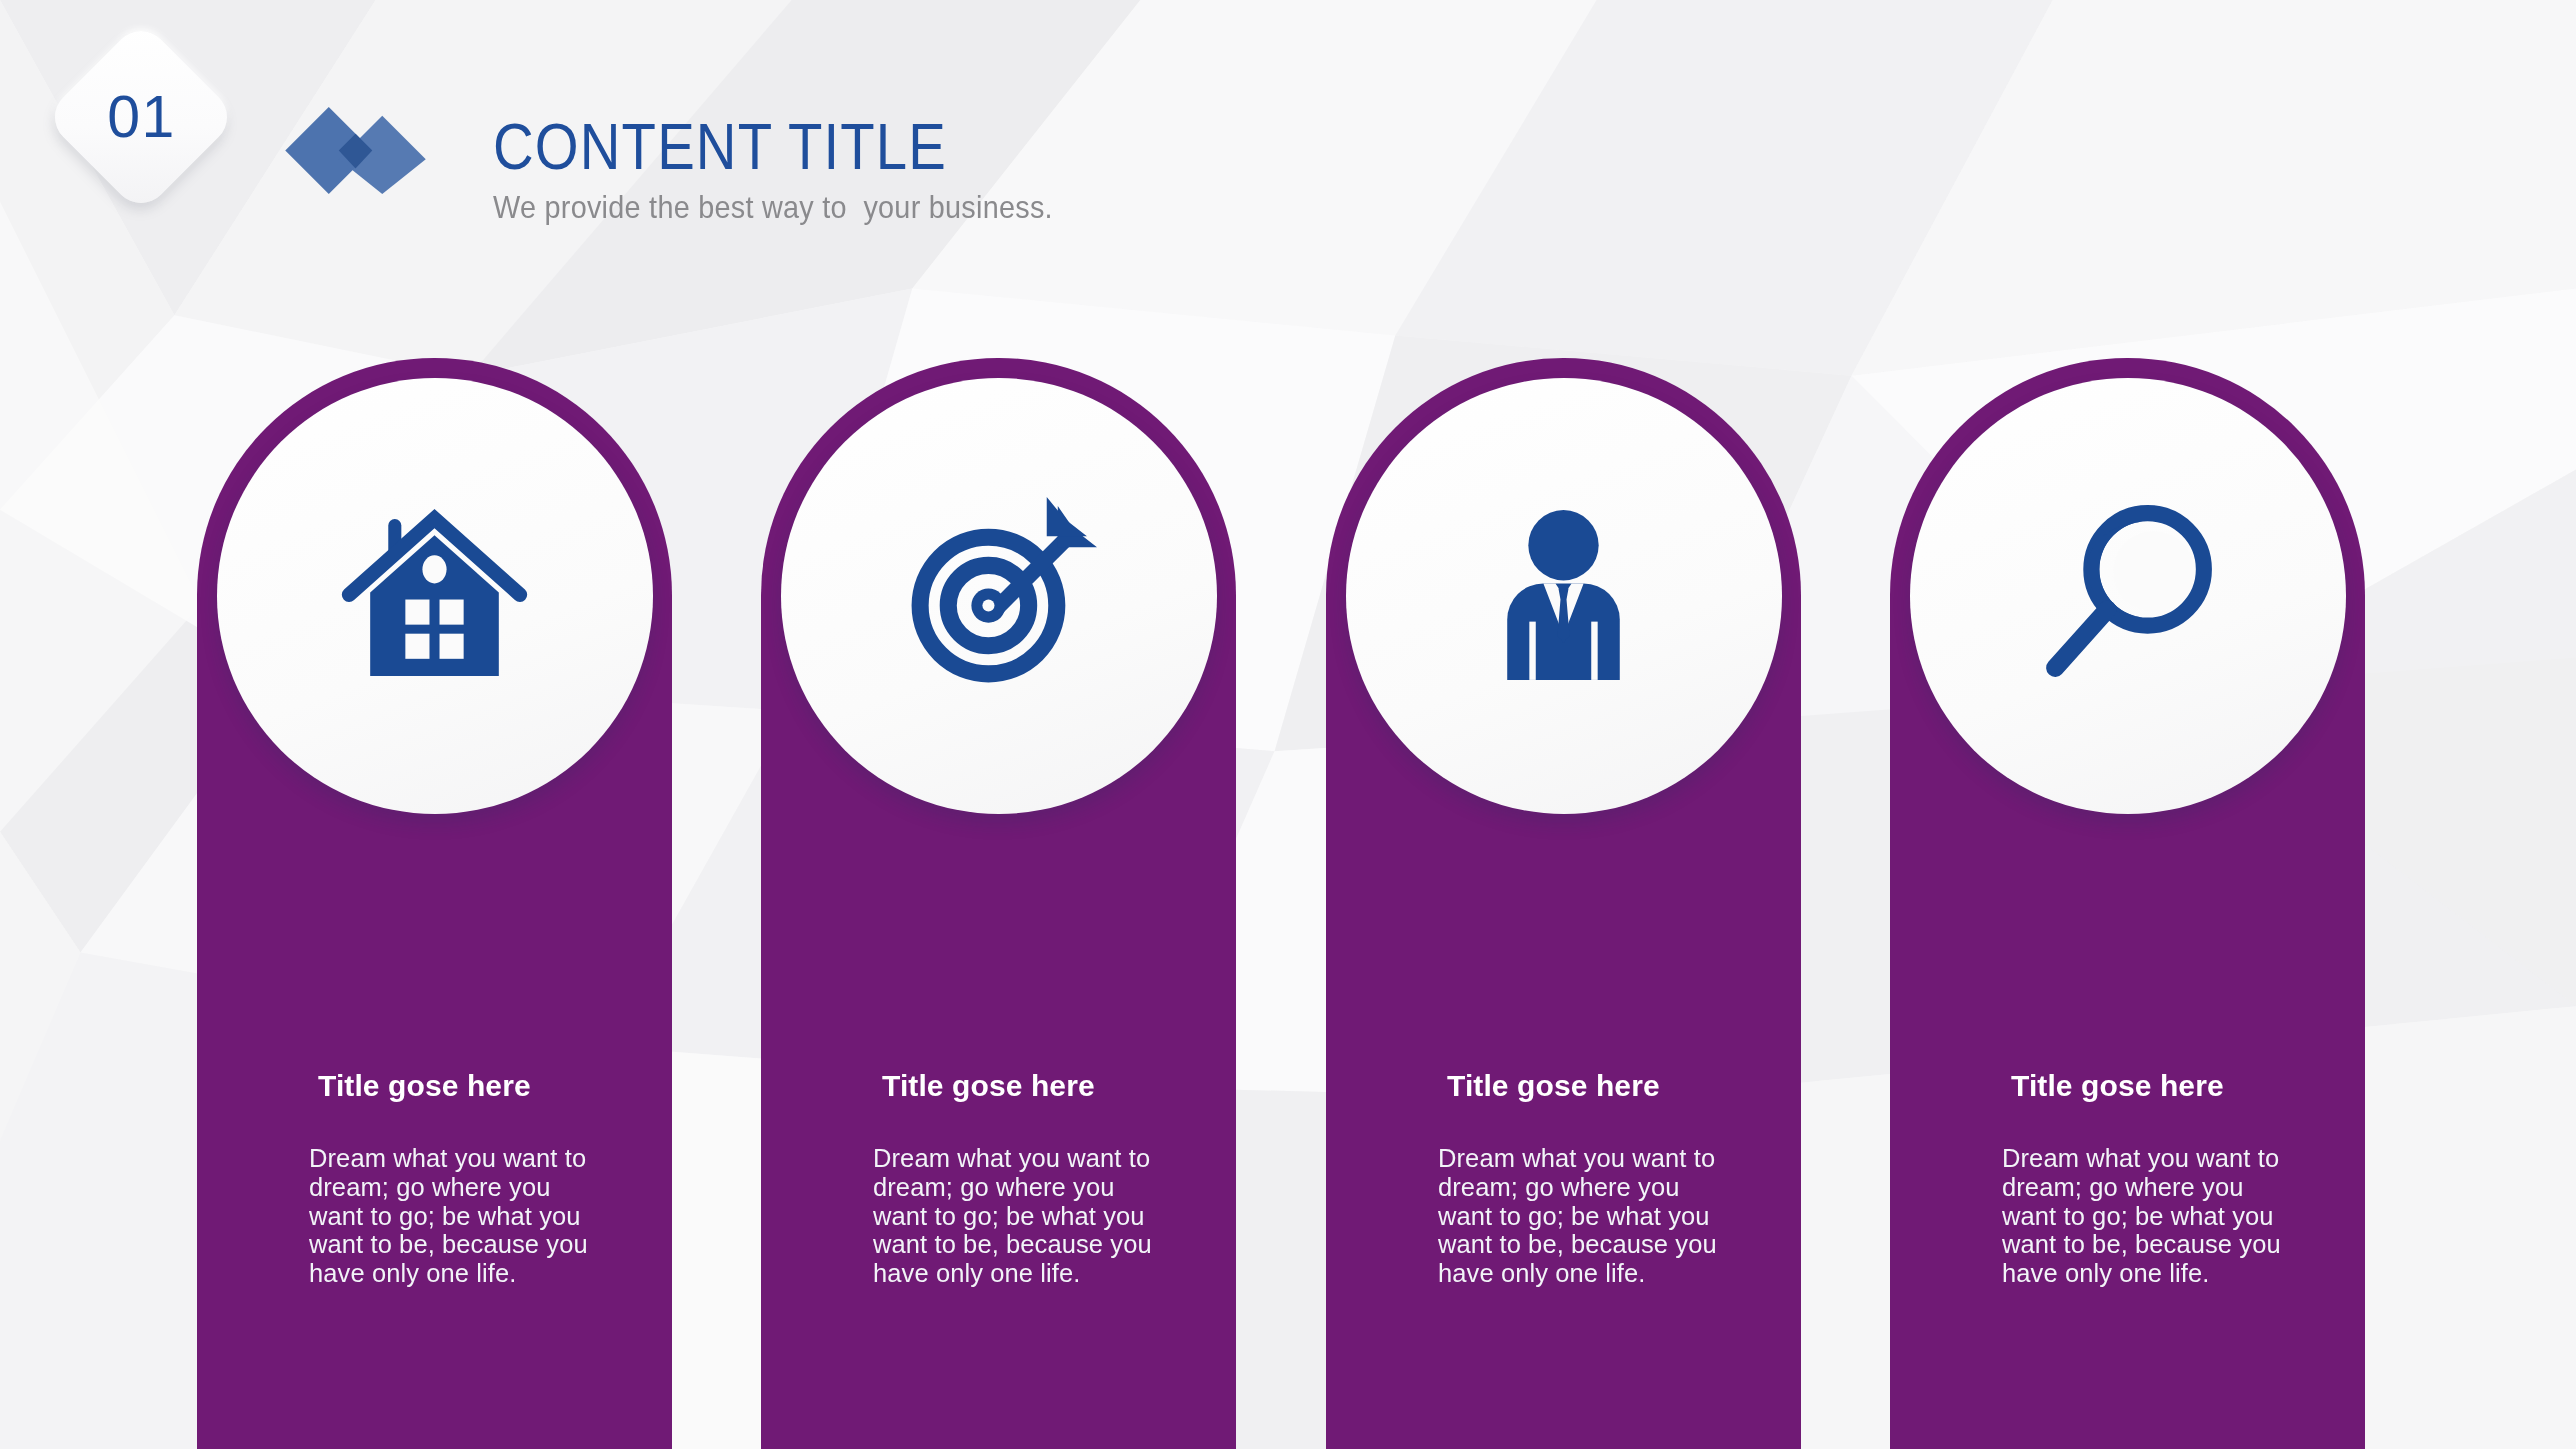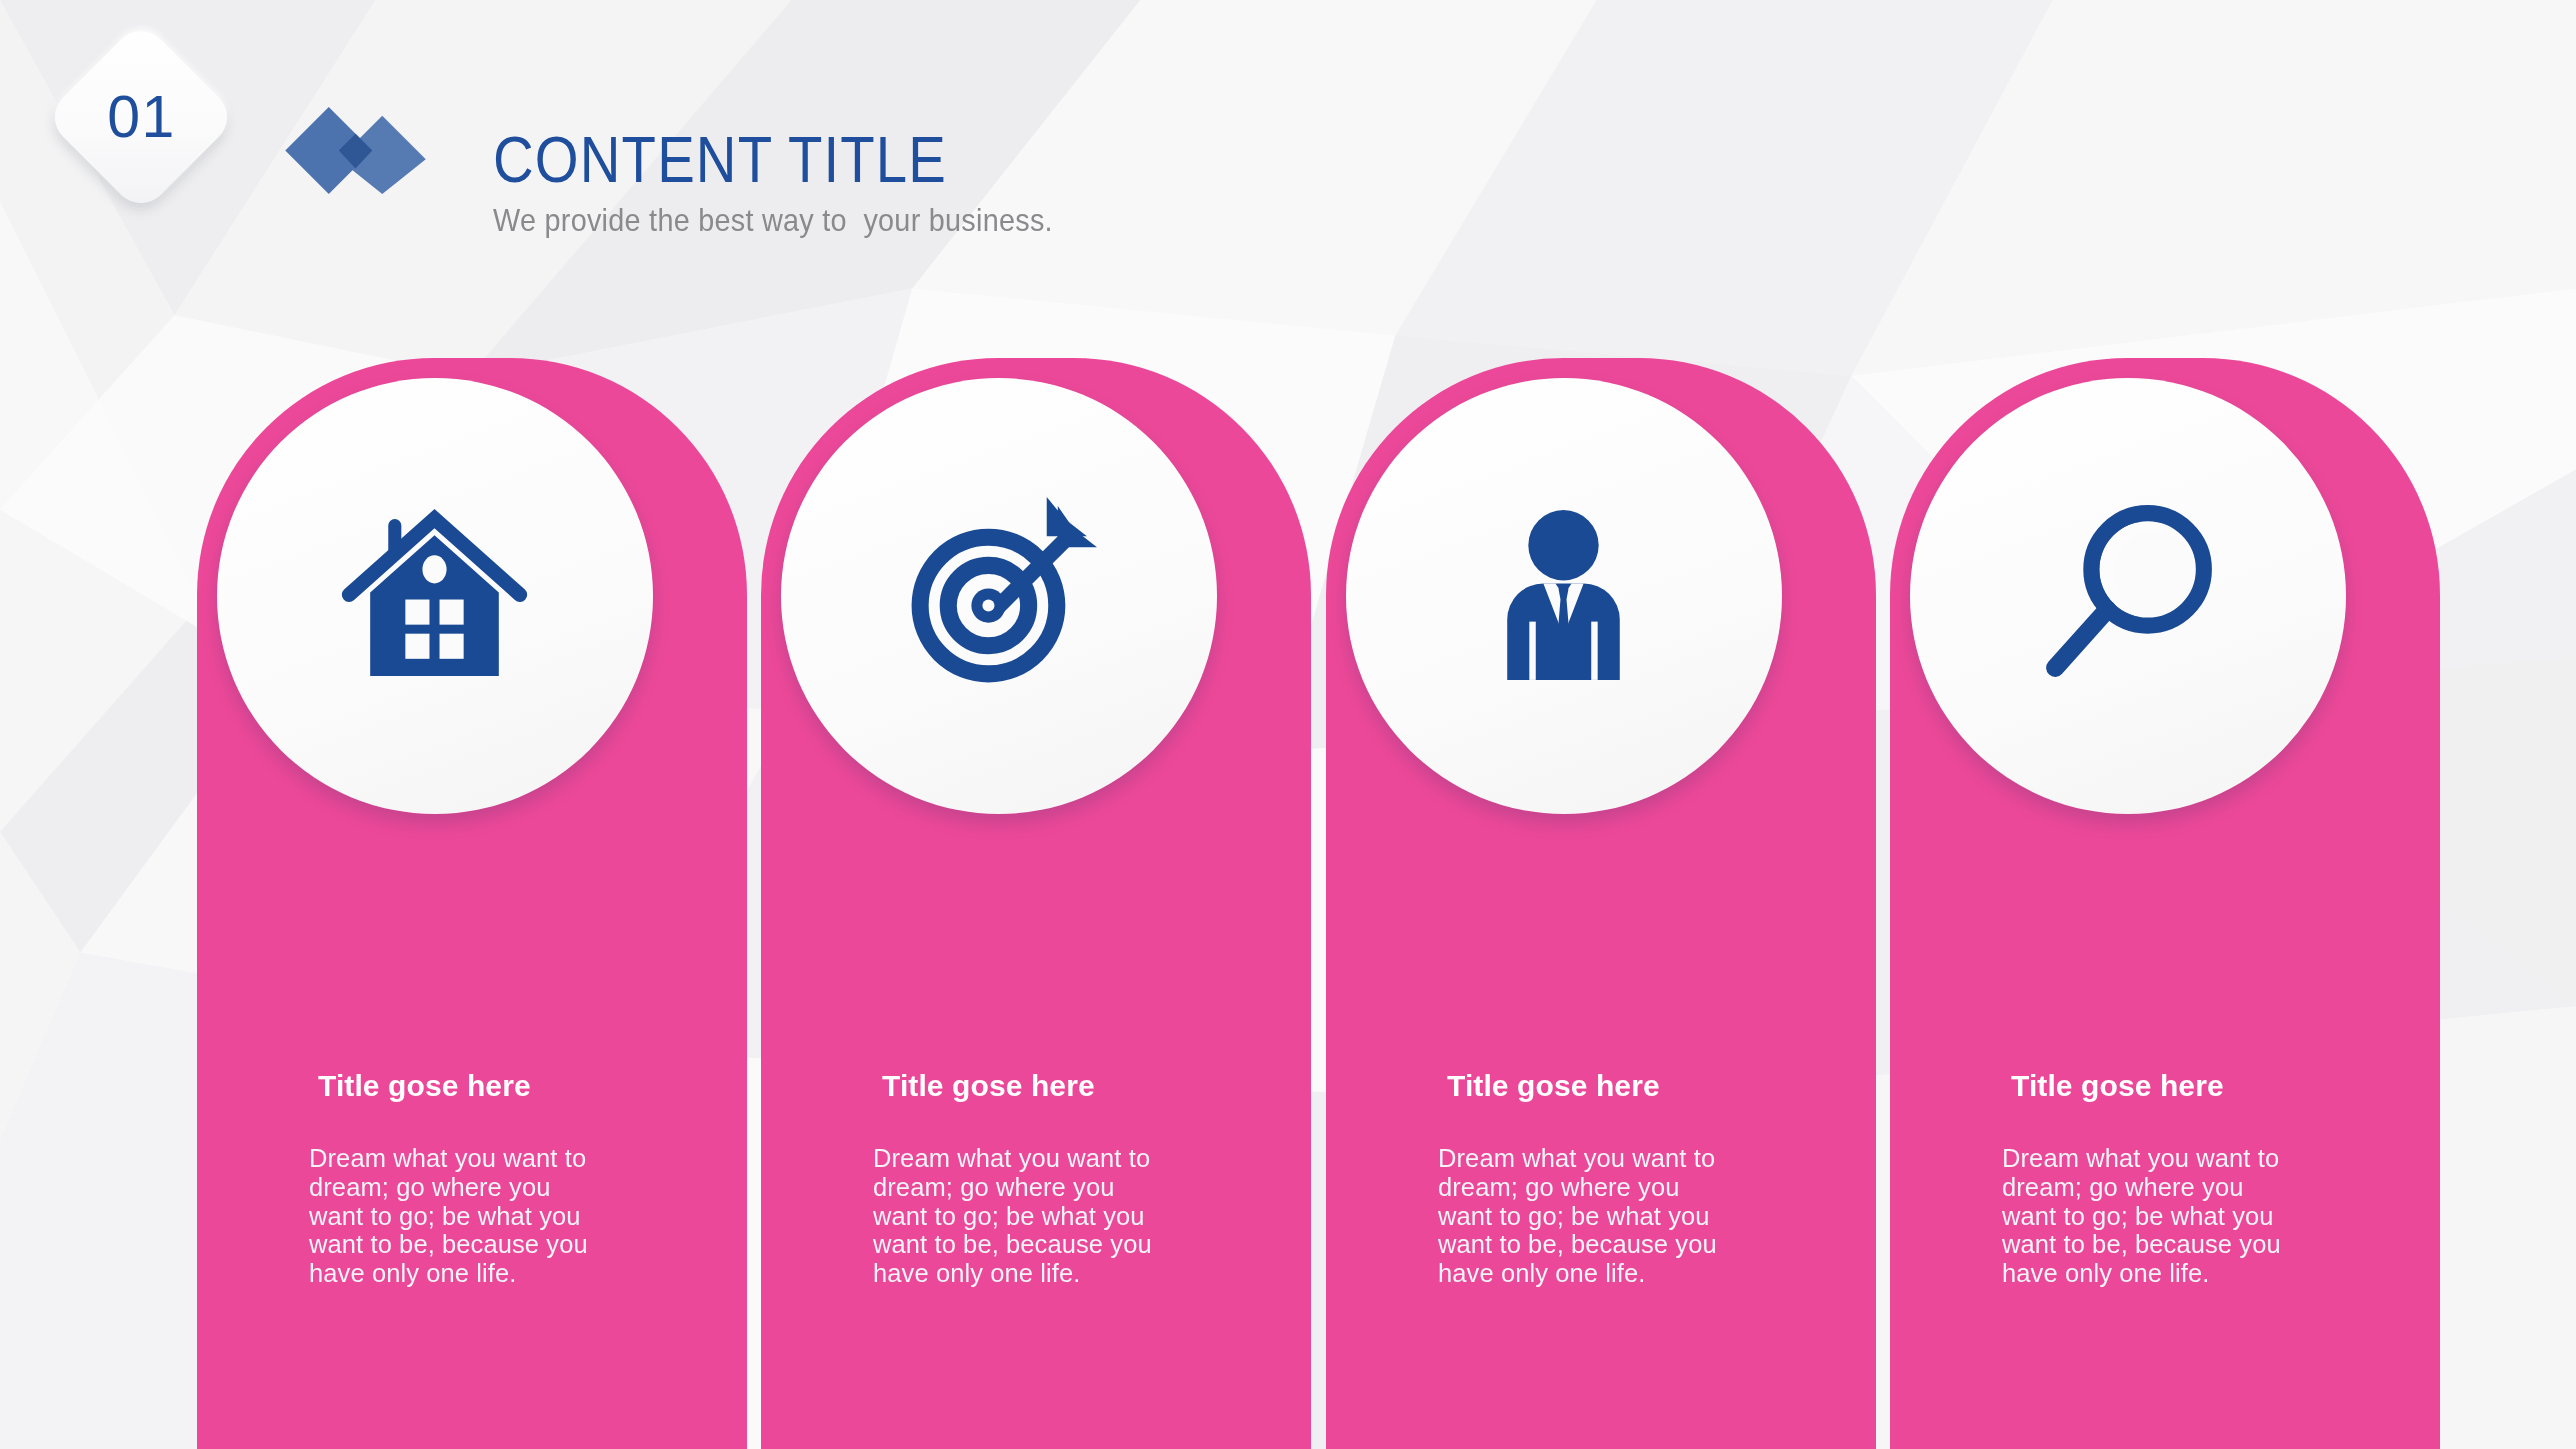--- a/index.html
+++ b/index.html
@@ -71,21 +71,21 @@
     position: absolute;
     left: 218px;
     top: 67px;
     width: 141px;
     height: 87px;
   }
 
   #title-block {
     position: absolute;
     left: 426px;
-    top: 88px;
+    top: 75px;
   }
   #page-title {
     font-family: "Liberation Sans Narrow", "Liberation Sans", sans-serif;
     font-size: 64px;
     font-weight: 300;
     color: #1f4e9c;
     letter-spacing: 1.3px;
     line-height: 1;
     white-space: nowrap;
     transform: scaleX(0.88);
@@ -109,23 +109,23 @@
     position: absolute;
     left: 0;
     top: 0;
     width: 2576px;
     height: 1449px;
   }
 
   .card {
     position: absolute;
     top: 358px;
-    width: 550px;
+    width: 475px;
     height: 1091px;
-    background: #ec4899;
+    background: #701a75;
     border-radius: 237px 237px 0 0;
   }
 
   .card-circle {
     position: absolute;
     left: 19.5px;
     top: 19.5px;
     width: 436px;
     height: 436px;
     border-radius: 50%;

